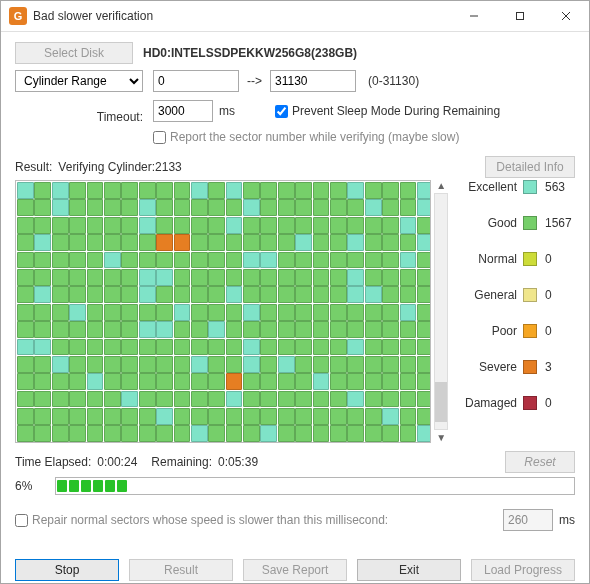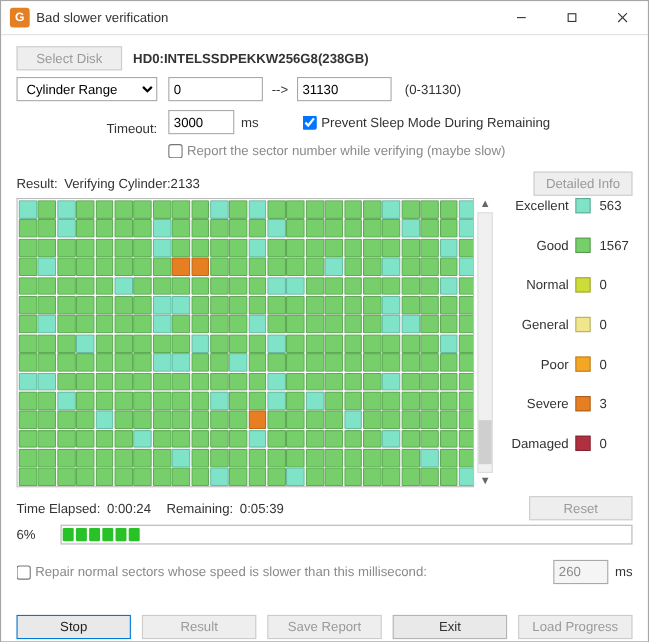--- a/index.html
+++ b/index.html
@@ -127,21 +127,21 @@
       <svg viewBox="0 0 10 10">
           <line x1="1" y1="1" x2="9" y2="9" stroke="#333" stroke-width="1"></line>
           <line x1="9" y1="1" x2="1" y2="9" stroke="#333" stroke-width="1"></line>
         </svg>
     </div>
   </div>
 
   <div class="body">
 
     <div class="row">
-      <button class="btn disabled" disabled="" style="width:96px;">Select Disk</button>
+      <button class="btn disabled" disabled="" style="width:118px;">Select Disk</button>
       <div style="width:10px;"></div>
       <div class="disk-name">HD0:INTELSSDPEKKW256G8(238GB)</div>
     </div>
 
     <div class="row">
       <select class="inp" style="width:128px;">
         <option>Cylinder Range</option>
       </select>
       <div style="width:10px;"></div>
       <input type="text" class="inp" style="width: 86px;" value="0">
@@ -594,21 +594,21 @@
 
     <div class="progress-line">
       <span>Time Elapsed:</span>
       <span style="width:6px;"></span>
       <span>0:00:24</span>
       <span style="width:14px;"></span>
       <span>Remaining:</span>
       <span style="width:6px;"></span>
       <span>0:05:39</span>
       <span style="flex:1;"></span>
-      <button class="btn disabled" disabled="" style="width:94px;">Reset</button>
+      <button class="btn disabled" disabled="" style="width:70px;font-style:italic;">Reset</button>
     </div>
 
     <div class="row" style="margin-top:4px; align-items:center;">
       <span style="width:40px;">6%</span>
       <div class="progress-bar-wrap">
         <div class="progress-bar-fill" id="pfill">
             <div class="progress-seg"></div>
             <div class="progress-seg"></div>
             <div class="progress-seg"></div>
             <div class="progress-seg"></div>

